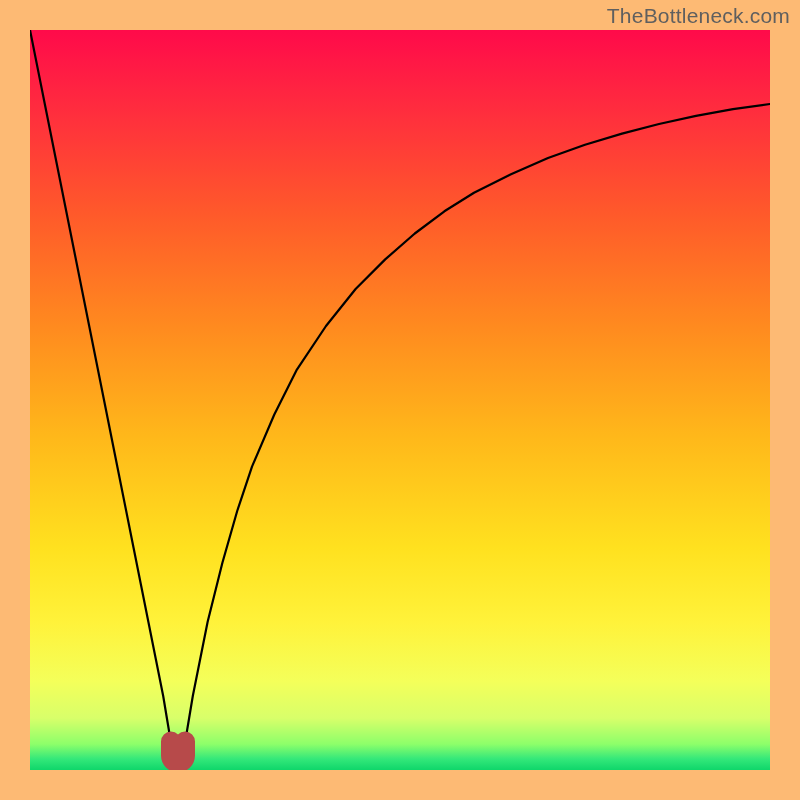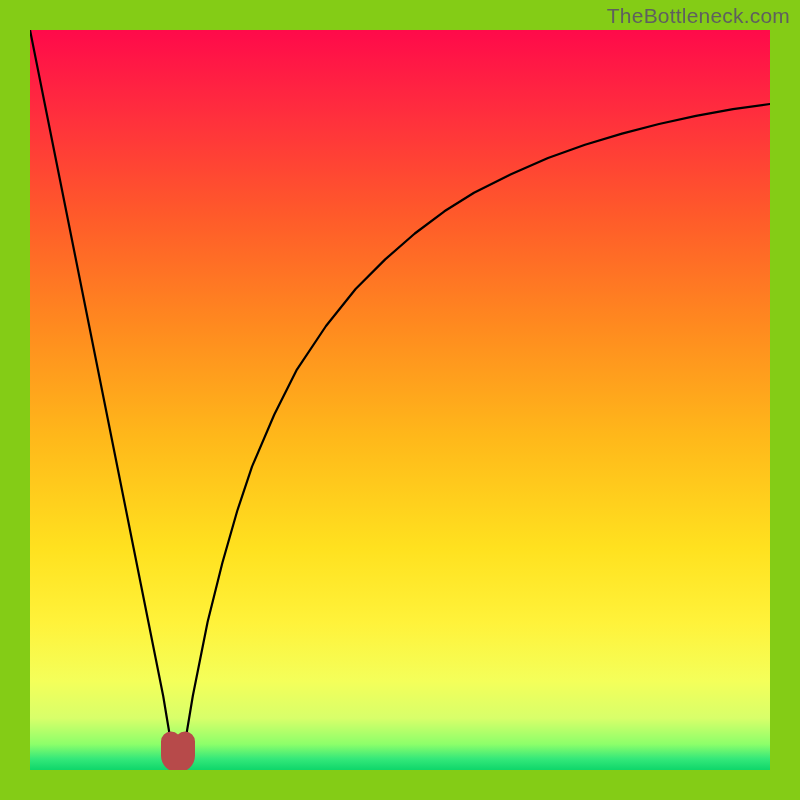--- a/index.html
+++ b/index.html
@@ -8,21 +8,21 @@
     width: 800px;
     height: 800px;
     overflow: hidden;
     background: #000;
     font-family: Arial, Helvetica, sans-serif;
   }
   .frame {
     position: absolute;
     left: 0; top: 0;
     width: 800px; height: 800px;
-    background: #84cc16;
+    background: #fdba74;
   }
   .plot-area {
     position: absolute;
     left: 30px;
     top: 30px;
     width: 740px;
     height: 740px;
     overflow: hidden;
   }
   .plot-svg {

